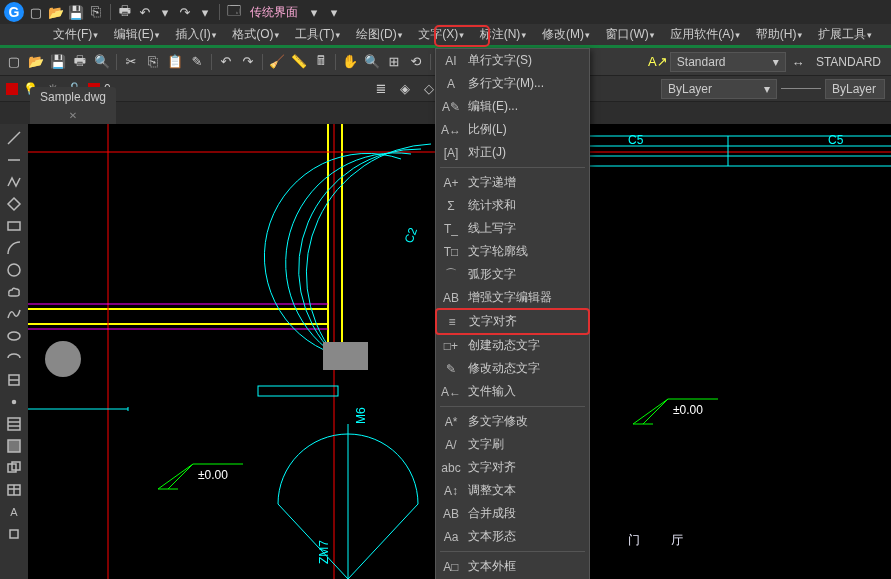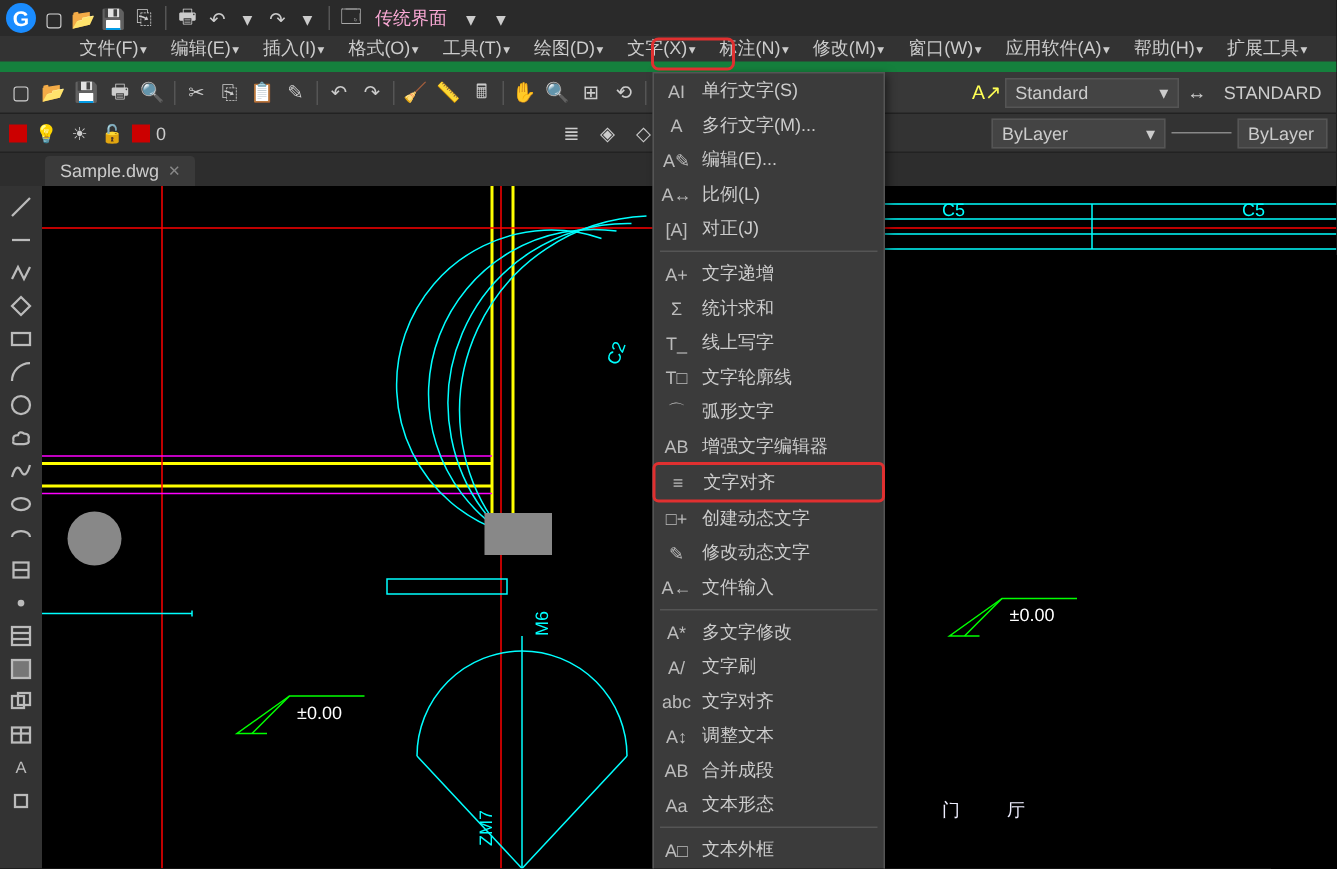--- a/index.html
+++ b/index.html
@@ -6,38 +6,38 @@
 body { background:#333; color:#ccc; width:891px; height:579px; overflow:hidden; position:relative; }
 
 
 .titlebar { height:24px; background:#2a2a2a; display:flex; align-items:center; padding:0 4px; gap:4px; }
 .logo { width:20px; height:20px; background:#1a8cff; border-radius:50%; display:flex; align-items:center; justify-content:center; color:#fff; font-weight:bold; font-size:14px; }
 .ticon { width:16px; height:16px; display:flex; align-items:center; justify-content:center; color:#ccc; font-size:13px; }
 .tsep { width:1px; height:16px; background:#555; margin:0 2px; }
 .dlabel { color:#f9a8d4; padding:0 4px; }
 
 
-.menubar { height:24px; background:#333; border-bottom:7px solid #15803d; display:flex; align-items:center; padding-left:45px; }
+.menubar { height:24px; background:#333; border-bottom:3px solid #15803d; display:flex; align-items:center; padding-left:45px; }
 .mitem { padding:3px 8px; cursor:default; position:relative; }
 .arrow { font-size:9px; margin-left:1px; }
 
 
 .toolbars { height:28px; background:#383838; border-bottom:1px solid #222; display:flex; align-items:center; padding:0 4px; gap:2px; }
 .tool { width:20px; height:20px; display:flex; align-items:center; justify-content:center; color:#ccc; font-size:13px; }
 
 
 .props { height:26px; background:#333; border-bottom:1px solid #222; display:flex; align-items:center; gap:4px; padding:0 6px; }
 .chip { width:18px; height:18px; display:flex; align-items:center; justify-content:center; color:#ccc; }
 .combo { background:#444; border:1px solid #555; color:#ccc; padding:2px 6px; display:flex; align-items:center; gap:6px; }
 .combo .cv { min-width:90px; }
 .spacer-a { width:200px; }
 
 
 .tabs { height:22px; background:#2d2d2d; display:flex; align-items:flex-end; padding-left:30px; }
-.tab { background:#3a3a3a; padding:3px 10px; border-top-left-radius:3px; border-top-right-radius:3px; display:flex; align-items:center; gap:6px; }
+.tab { background:#3a3a3a; padding:3px 10px; border-top-left-radius:3px; border-top-right-radius:3px; display:flex; align-items:center; gap:6px;flex-direction:column; }
 .tab .x { color:#888; font-size:10px; }
 
 
 .main { position:relative; height:calc(579px - 24px - 24px - 28px - 26px - 22px); background:#1a1a1a; }
 .vtoolbar { position:absolute; left:0; top:0; width:28px; height:100%; background:#333; display:flex; flex-direction:column; align-items:center; gap:2px; padding-top:4px; }
 .vt { width:20px; height:20px; display:flex; align-items:center; justify-content:center; color:#bbb; font-size:14px; border:1px solid transparent; }
 .vt svg { width:16px; height:16px; stroke:#bbb; fill:none; stroke-width:1.5; }
 .canvas { position:absolute; left:28px; top:0; right:0; bottom:0; background:#000; }
 .canvas svg { width:100%; height:100%; }
 

